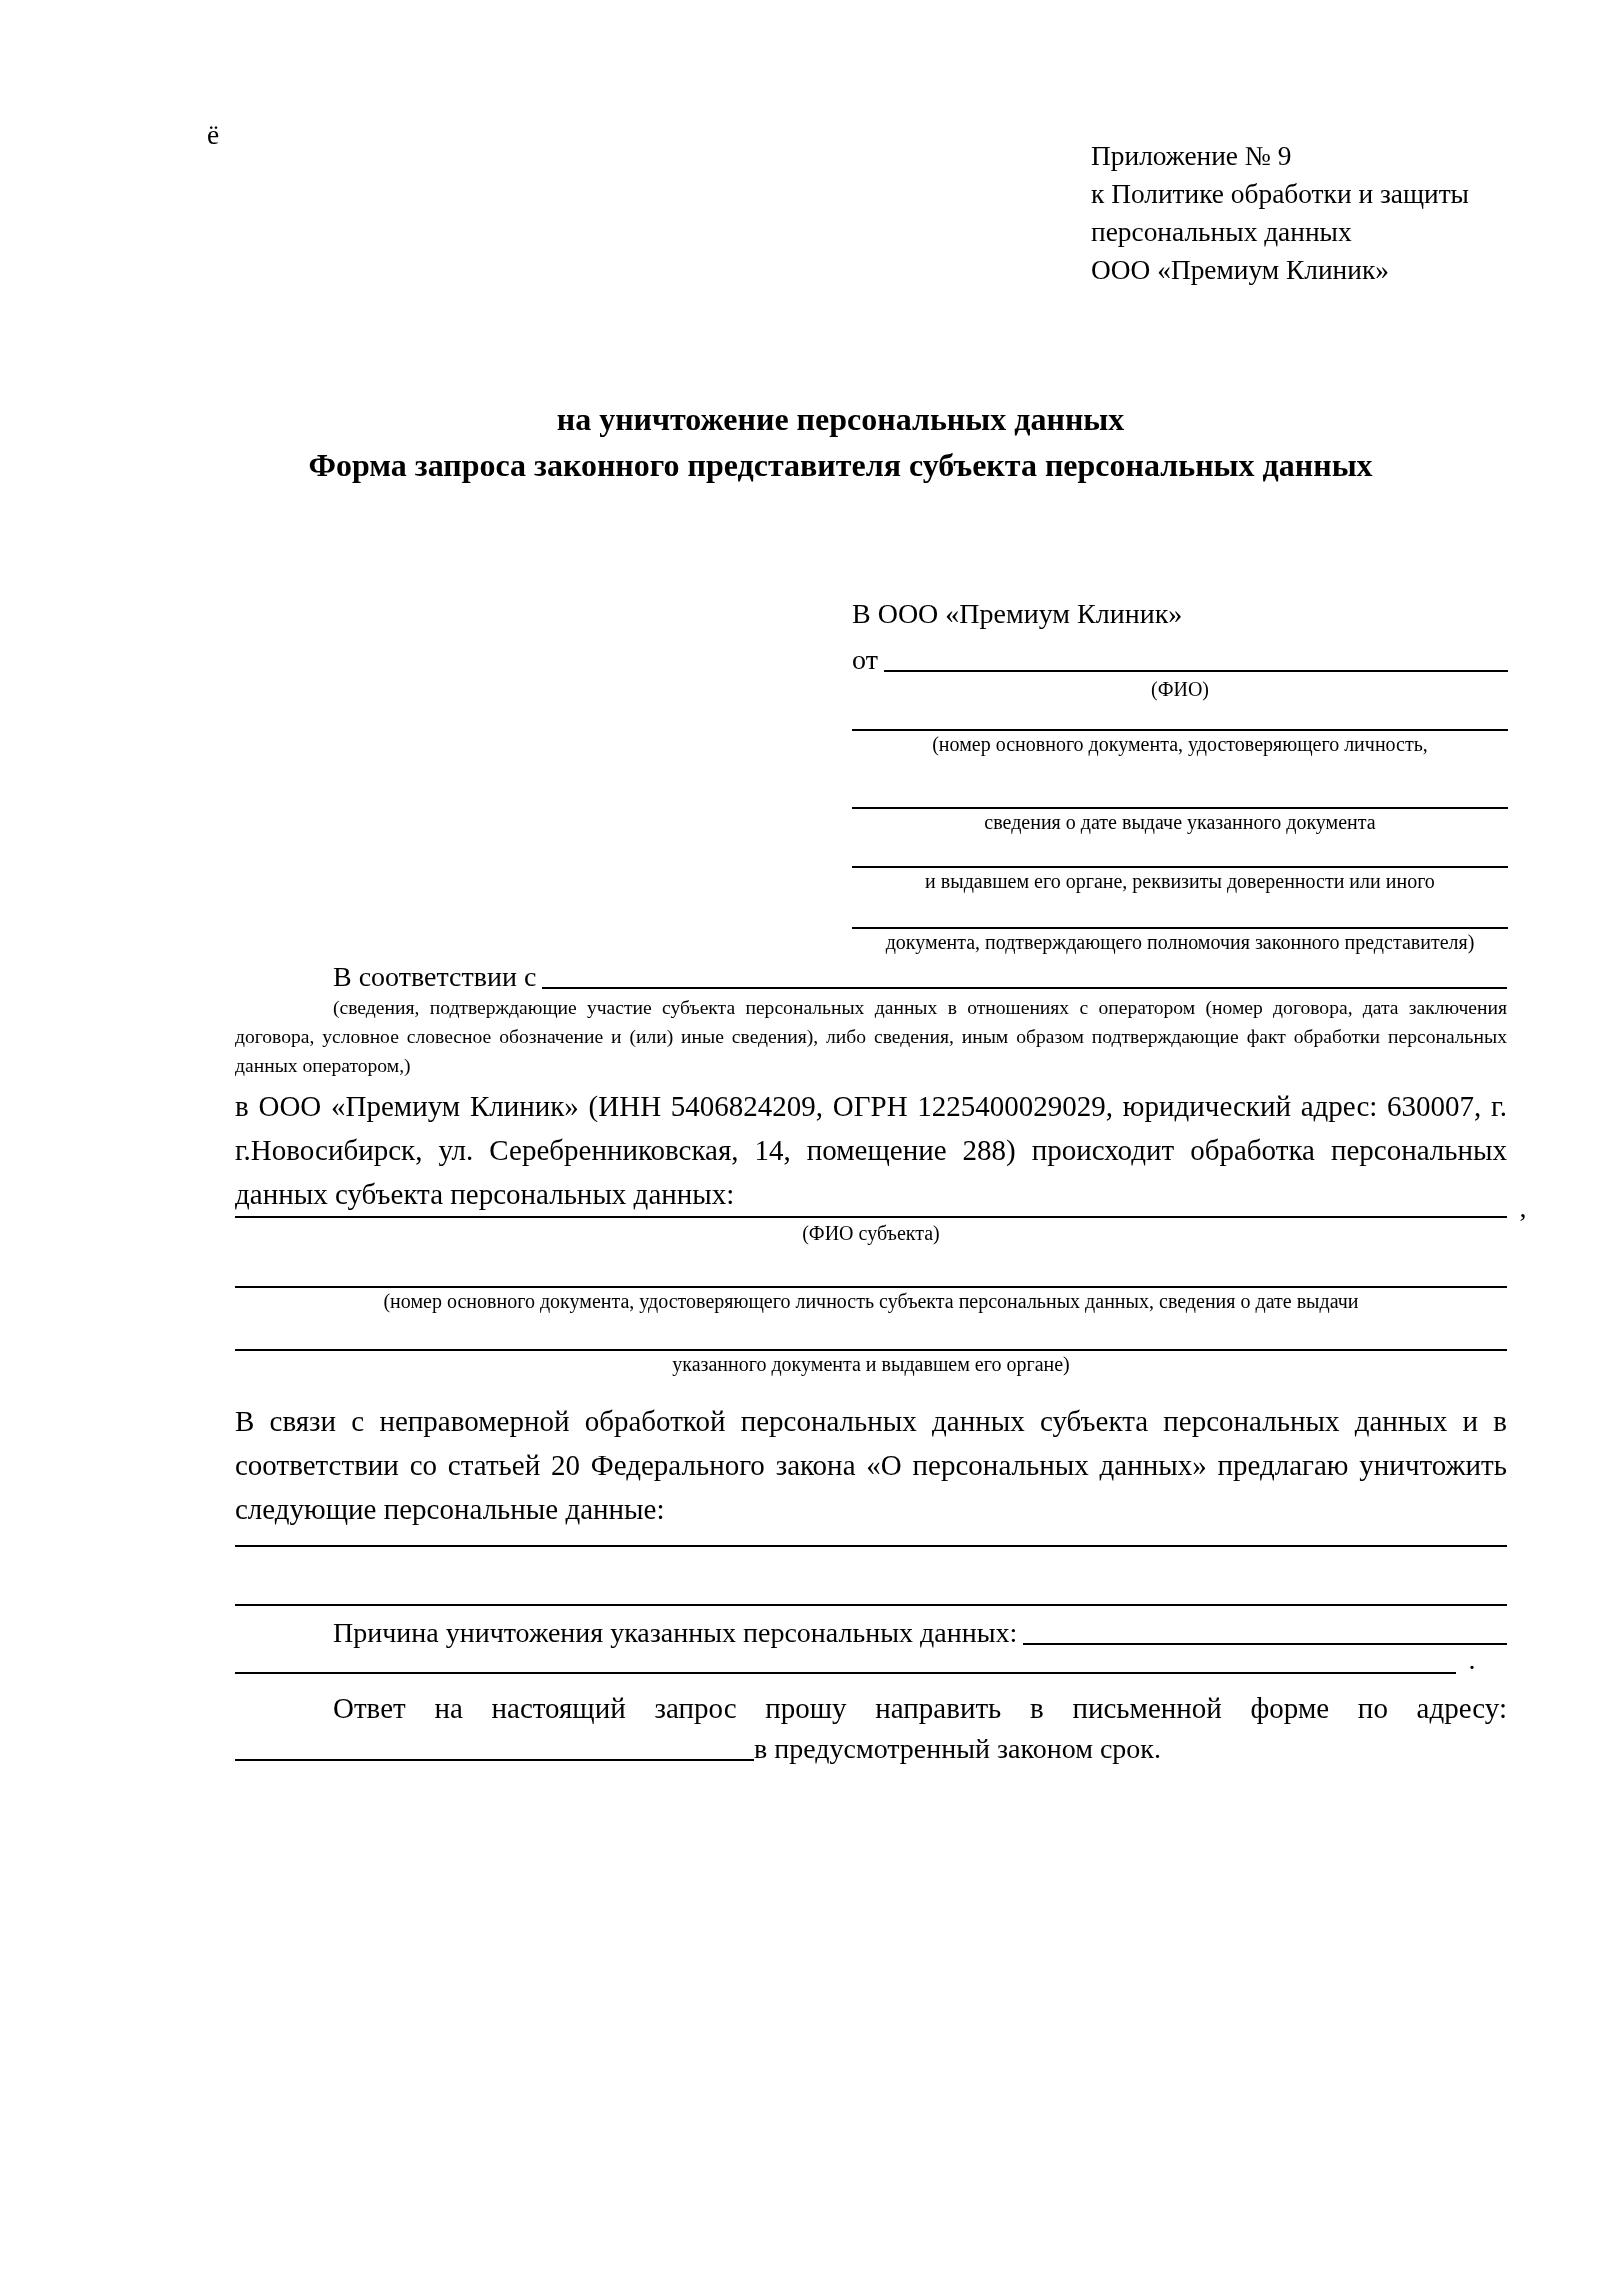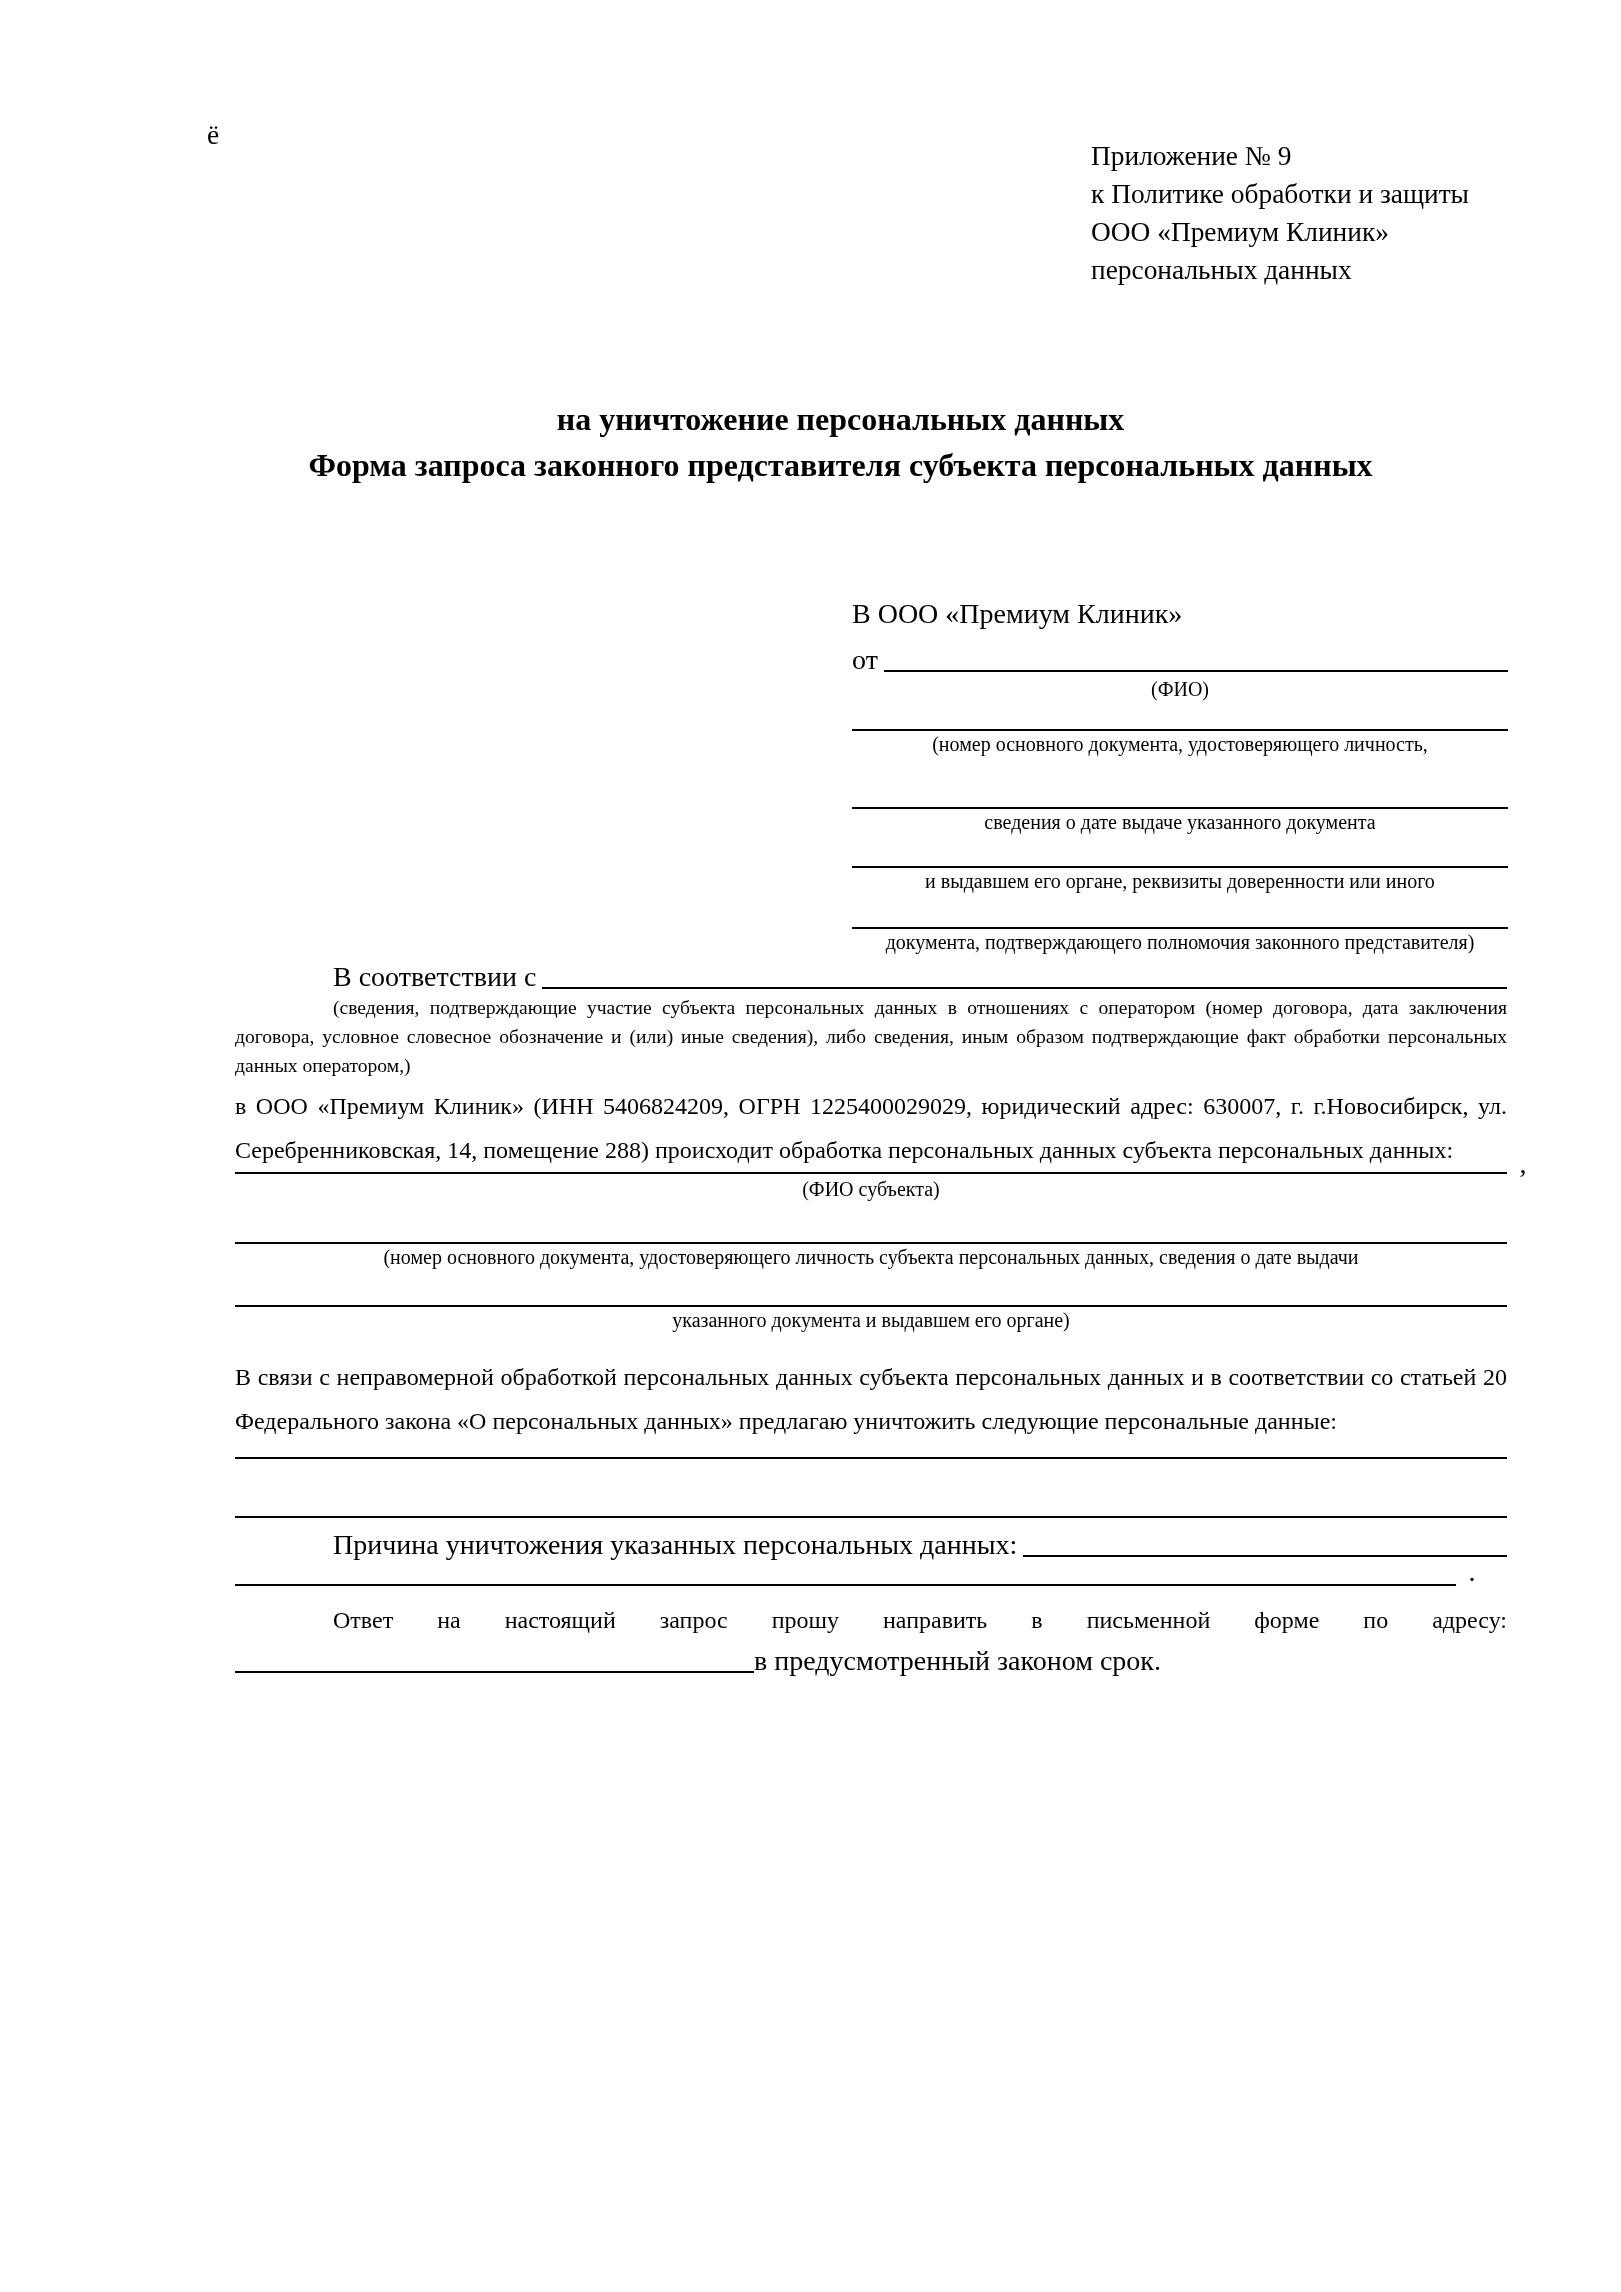--- a/index.html
+++ b/index.html
@@ -36,21 +36,21 @@
   .fl1 { margin-top:27.4px; }
   .fl2 { margin-top:51px; }
   .fl3 { margin-top:31px; }
   .fl4 { margin-top:34px; }
 
   
   .main { left:235px; top:958px; width:1272px; font-size:28px; }
   .accordance { height:35px; padding-left:98px; }
   .small-par { margin-top:0; font-size:19.6px; line-height:29px;
                text-align:justify; text-indent:98px; }
-  .par { font-size:24px; line-height:44px; text-align:justify; }
+  .par { font-size:29px; line-height:44px; text-align:justify; }
   .p-operator { margin-top:3.9px; }
   .line-row { position:relative; border-bottom:2px solid #000; height:0; }
   .tail { position:absolute; right:-19.6px; bottom:-7.8px; font-size:28px; }
   .c-fio-subj { margin-top:3.9px; }
   .m1 { margin-top:41px; }
   .main .cap { }
   .cap-gap { margin-top:2px; }
   .m2 { margin-top:35px; }
   .p-unlawful { margin-top:23px; }
   .b1 { margin-top:13.7px; }
@@ -72,22 +72,22 @@
 </head>
 <body>
 
 <div class="page">
 
   <div class="abs ye">ё</div>
 
   <div class="abs appendix">
     <div>Приложение № 9</div>
     <div>к Политике обработки и защиты</div>
+    <div>персональных данных</div>
     <div>ООО «Премиум Клиник»</div>
-    <div>персональных данных</div>
   </div>
 
   <div class="abs title">
     <div>на уничтожение персональных данных</div>
     <div>Форма запроса законного представителя субъекта персональных данных</div>
   </div>
 
   <div class="abs addressee">
     <div class="addr-to">В ООО «Премиум Клиник»</div>
     <div class="flex-row addr-from">

